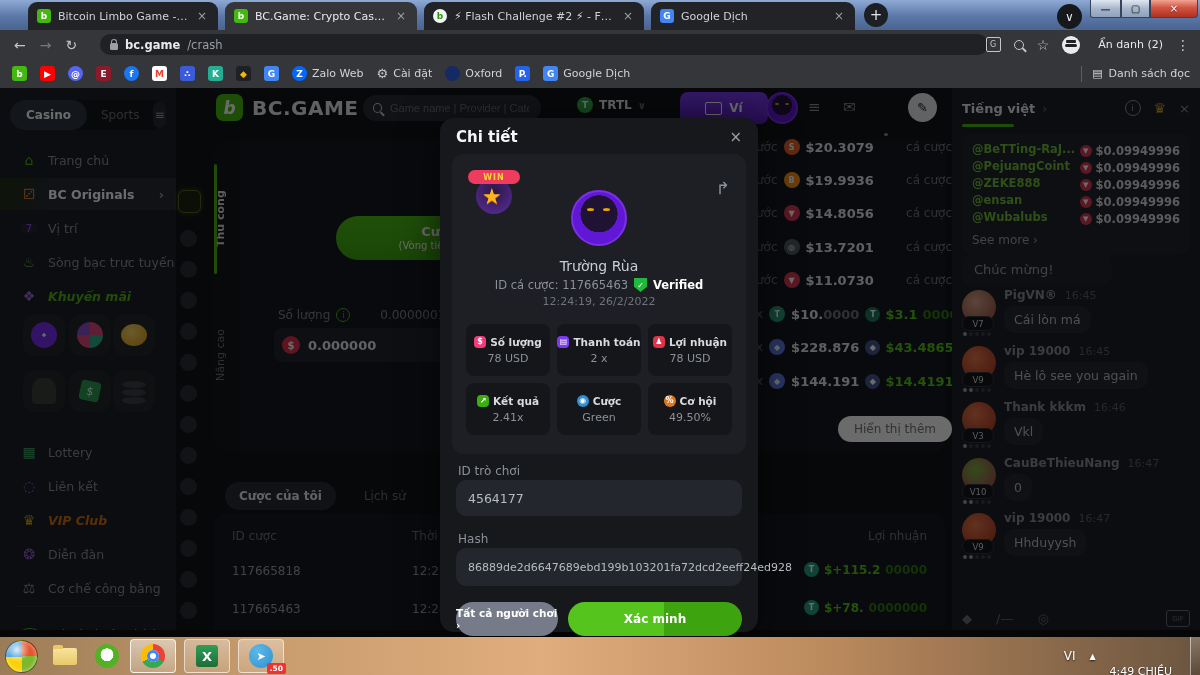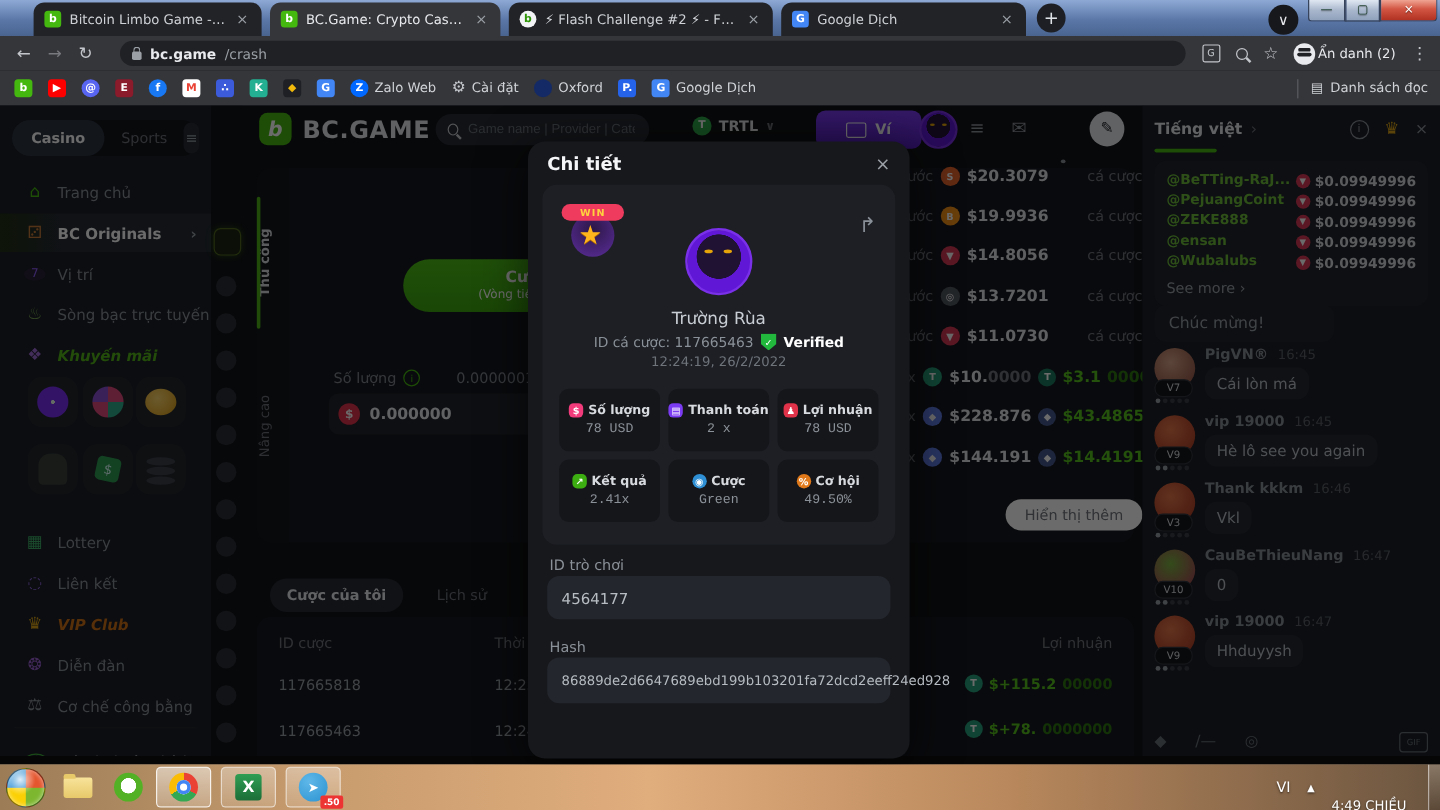--- a/index.html
+++ b/index.html
@@ -39,21 +39,21 @@
   .lock::before{content:"";position:absolute;top:-4px;left:1px;width:4px;height:4px;
     border:1.5px solid #9aa0a6;border-bottom:none;border-radius:3px 3px 0 0;}
   .url-host{color:#e8eaed;font-size:11.5px;font-weight:bold;}
   .url-path{color:#9aa0a6;font-size:11.5px;}
   .tbicons{position:absolute;right:10px;top:0;height:29px;display:flex;align-items:center;gap:13px;}
   .gbox{width:13px;height:13px;border:1.5px solid #c3c6cb;border-radius:2px;font-size:8px;
     display:flex;align-items:center;justify-content:center;}
   .mag{width:8px;height:8px;border:1.5px solid #c3c6cb;border-radius:50%;position:relative;}
   .mag::after{content:"";position:absolute;width:5px;height:1.5px;background:#c3c6cb;
     transform:rotate(45deg);right:-4px;bottom:-2px;}
-  .incog{display:flex;align-items:center;gap:2px;justify-content:flex-end;}
+  .incog{display:flex;align-items:center;gap:18px;justify-content:flex-end;}
   .incog .spy{width:18px;height:18px;border-radius:50%;background:#e8eaed;position:relative;}
   .incog .spy::after{content:"";position:absolute;left:3px;right:3px;top:8px;height:3px;border-radius:2px;background:#202124;}
   .incog .spy::before{content:"";position:absolute;left:4px;top:4px;width:10px;height:3px;border-radius:1px;background:#202124;}
   .incog span{font-size:11px;color:#e8eaed;}
   .bookmarks{position:absolute;top:59px;left:0;right:0;height:29px;background:#35363a;
     display:flex;align-items:center;gap:13px;padding-left:12px;color:#d0d3d7;font-size:11px;}
   .bm{display:flex;align-items:center;gap:5px;}
   .bfav{width:15px;height:15px;border-radius:3px;display:flex;align-items:center;justify-content:center;
     font-size:9px;font-weight:bold;color:#fff;flex:none;}
   .rdlist{position:absolute;right:10px;display:flex;align-items:center;gap:6px;}
@@ -207,21 +207,21 @@
   .idtxt{color:#8b9198;font-size:11.5px;}
   .shield{width:13px;height:14px;background:#22b83e;clip-path:polygon(0 0,100% 0,100% 62%,50% 100%,0 62%);
     color:#fff;font-size:8px;display:flex;align-items:center;justify-content:center;}
   .vrf{color:#fff;font-size:11.5px;font-weight:bold;}
   .dt{position:absolute;left:0;width:100%;top:141px;text-align:center;color:#6f747b;font-size:11px;}
   .stats{position:absolute;left:14px;top:170px;width:266px;display:grid;grid-template-columns:repeat(3,1fr);
     gap:7px;}
   .stat{height:52px;border-radius:8px;background:#15161a;display:flex;flex-direction:column;
     align-items:center;justify-content:center;gap:4px;}
   .stat .lb{display:flex;align-items:center;gap:4px;color:#d7dade;font-size:10.5px;font-weight:bold;}
-  .stat .vl{color:#8b9198;font-size:11px;font-family:Liberation Mono, monospace;}
+  .stat .vl{color:#8b9198;font-size:11px;}
   .sic{width:12px;height:12px;border-radius:4px;color:#fff;font-size:8px;display:flex;align-items:center;justify-content:center;flex:none;}
   .flabel{position:absolute;left:18px;color:#8b9198;font-size:12px;}
   .fbox{position:absolute;left:16px;width:286px;border-radius:10px;background:#23262d;
     color:#b6bcc2;display:flex;align-items:center;padding:0 12px;box-sizing:border-box;}
   .mbtns{position:absolute;left:16px;top:484px;width:286px;display:flex;gap:10px;}
   .graybtn{width:102px;height:34px;border-radius:17px;background:#757b88;color:#fff;
     font-size:10.5px;font-weight:bold;display:flex;align-items:center;justify-content:center;}
   .greenbtn{flex:1;height:34px;border-radius:17px;color:#fff;font-size:12px;font-weight:bold;
     display:flex;align-items:center;justify-content:center;
     background:linear-gradient(90deg,#55c51d 0 55%,#3da30f 55%);}
@@ -797,20 +797,24 @@
         </div>
       </div>
       <span class="flabel" style="top:346px">ID trò chơi</span>
       <div class="fbox" style="top:362px;height:36px;font-size:12.5px">
         <span>4564177</span>
       </div>
       <span class="flabel" style="top:414px">Hash</span>
       <div class="fbox" style="top:430px;height:38px;font-size:11px">
         <span>86889de2d6647689ebd199b103201fa72dcd2eeff24ed928</span>
       </div>
+      <div class="mbtns">
+        <div class="graybtn">Tất cả người chơi ›</div>
+        <div class="greenbtn">Xác minh</div>
+      </div>
     </div>
   </div>
 
   <div class="taskbar">
     <div class="orb"></div>
     <div class="tkicon">
         <span class="folder"></span>
       </div>
     <div class="tkicon">
         <span class="coccoc"></span>

